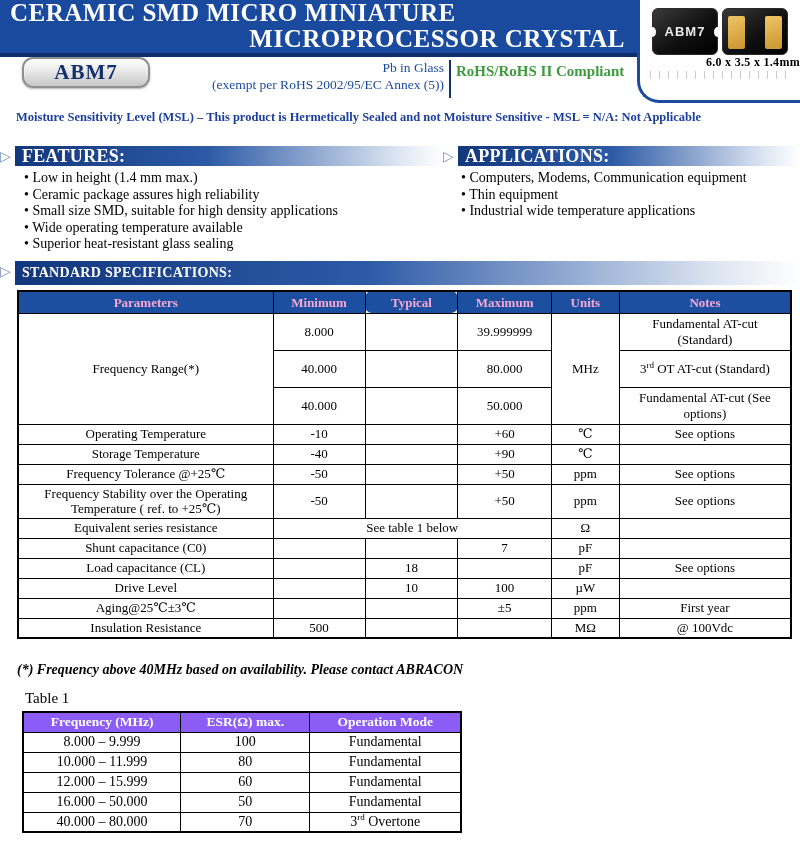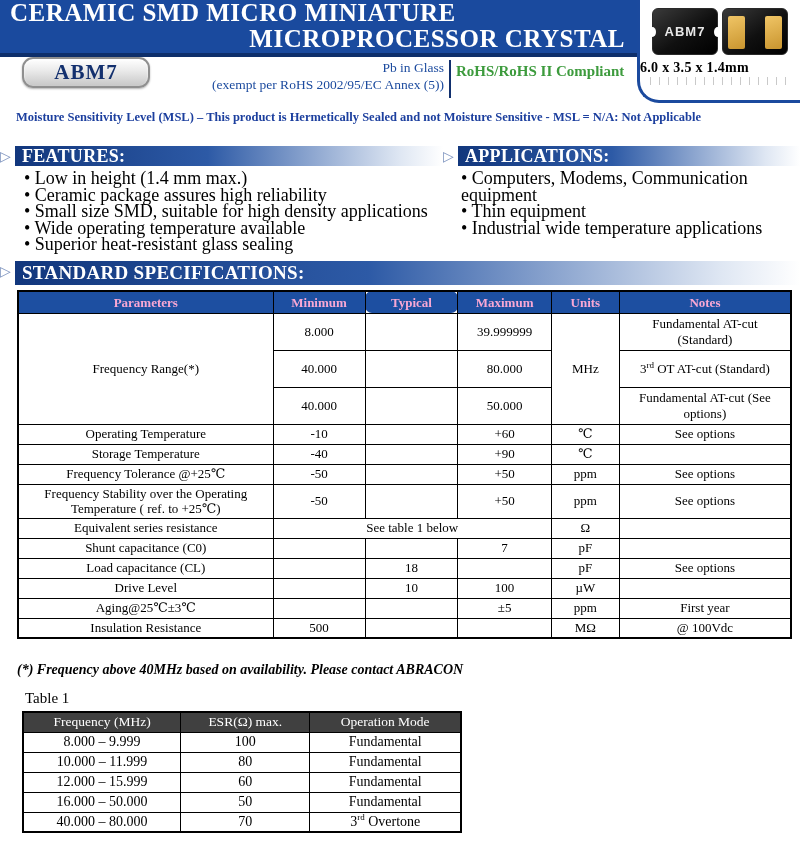--- a/index.html
+++ b/index.html
@@ -52,21 +52,21 @@
   }
   .crystal.front::before, .crystal.front::after {
     content: ""; position: absolute; top: 50%; width: 7px; height: 10px;
     background: #fff; transform: translateY(-50%); border-radius: 50%;
   }
   .crystal.front::before { left: -4px; }
   .crystal.front::after { right: -4px; }
   .pad { position: absolute; top: 7px; width: 17px; height: 33px;
          background: linear-gradient(160deg, #f0c566, #c9952f); border-radius: 2px; }
   .pad.l { left: 5px; } .pad.r { right: 5px; }
-  .dims { text-align: left; font-size: 14px; margin-top: 5px; font-weight: bold; letter-spacing: 0.3px; }
+  .dims { text-align: right; font-size: 12px; font-weight: bold; letter-spacing: 0.3px; }
   .ruler {
     width: 140px; height: 8px; margin: 1px auto 0;
     background: repeating-linear-gradient(90deg, #c9c9c9 0 1px, transparent 1px 9px);
   }
 
   
   .badge {
     position: absolute; left: 22px; top: 57px;
     width: 128px; height: 31px;
     border: 2px solid #8f8f8f; border-radius: 11px;
@@ -99,27 +99,27 @@
   .tri {
     width: 15px; text-align: left; color: #8096c0; font-size: 14px;
     font-family: "DejaVu Sans", sans-serif; line-height: 20px; flex: 0 0 15px;
   }
   .grad-bar {
     flex: 1; height: 20px; line-height: 20px;
     background: linear-gradient(90deg, #12377d 0%, #2d5aa6 45%, #dfe7f3 90%, #ffffff 100%);
     color: #fff; font-weight: bold; font-size: 18px; padding-left: 7px;
     letter-spacing: 0.3px;
   }
-  .bullets { margin: 4px 0 0 24px; font-size: 18px; line-height: 16.5px; }
+  .bullets { margin: 4px 0 0 24px; font-size: 14px; line-height: 16.5px; }
   .bullets li { list-style: none; }
   .bullets li::before { content: "• "; }
 
   
   .spec-head-wrap { position: absolute; top: 261px; left: 0; width: 800px; display: flex; }
-  .spec-head-wrap .grad-bar { height: 24px; line-height: 24px; font-size: 19px; }
+  .spec-head-wrap .grad-bar { height: 24px; line-height: 24px; font-size: 14px; }
 
   table.spec {
     position: absolute; top: 290px; left: 17px;
     width: 775px; border-collapse: collapse;
     font-size: 13px;
   }
   table.spec th, table.spec td {
     border: 1px solid #000; text-align: center; vertical-align: middle;
     padding: 1px 4px; line-height: 15.5px;
   }
@@ -146,21 +146,21 @@
 
   table.t1 {
     position: absolute; top: 711px; left: 22px;
     width: 440px; border-collapse: collapse; font-size: 14px;
   }
   table.t1 { border: 2px solid #000; }
   table.t1 th, table.t1 td {
     border: 1px solid #000; text-align: center; padding: 0 4px;
     height: 20px; line-height: 18px;
   }
-  table.t1 th { background: #404040; color: #fff; font-size: 13.5px; font-weight: normal; }
+  table.t1 th { background: #8b5cf6; color: #fff; font-size: 13.5px; font-weight: bold; }
   table.t1 .c-f { width: 36%; } table.t1 .c-e { width: 29.5%; } table.t1 .c-m { width: 34.5%; }
 </style>
 </head>
 <body>
 
 <div class="page">
 
   <div class="band">
     <div class="t1">CERAMIC SMD MICRO MINIATURE</div>
     <div class="t2">MICROPROCESSOR CRYSTAL</div>

